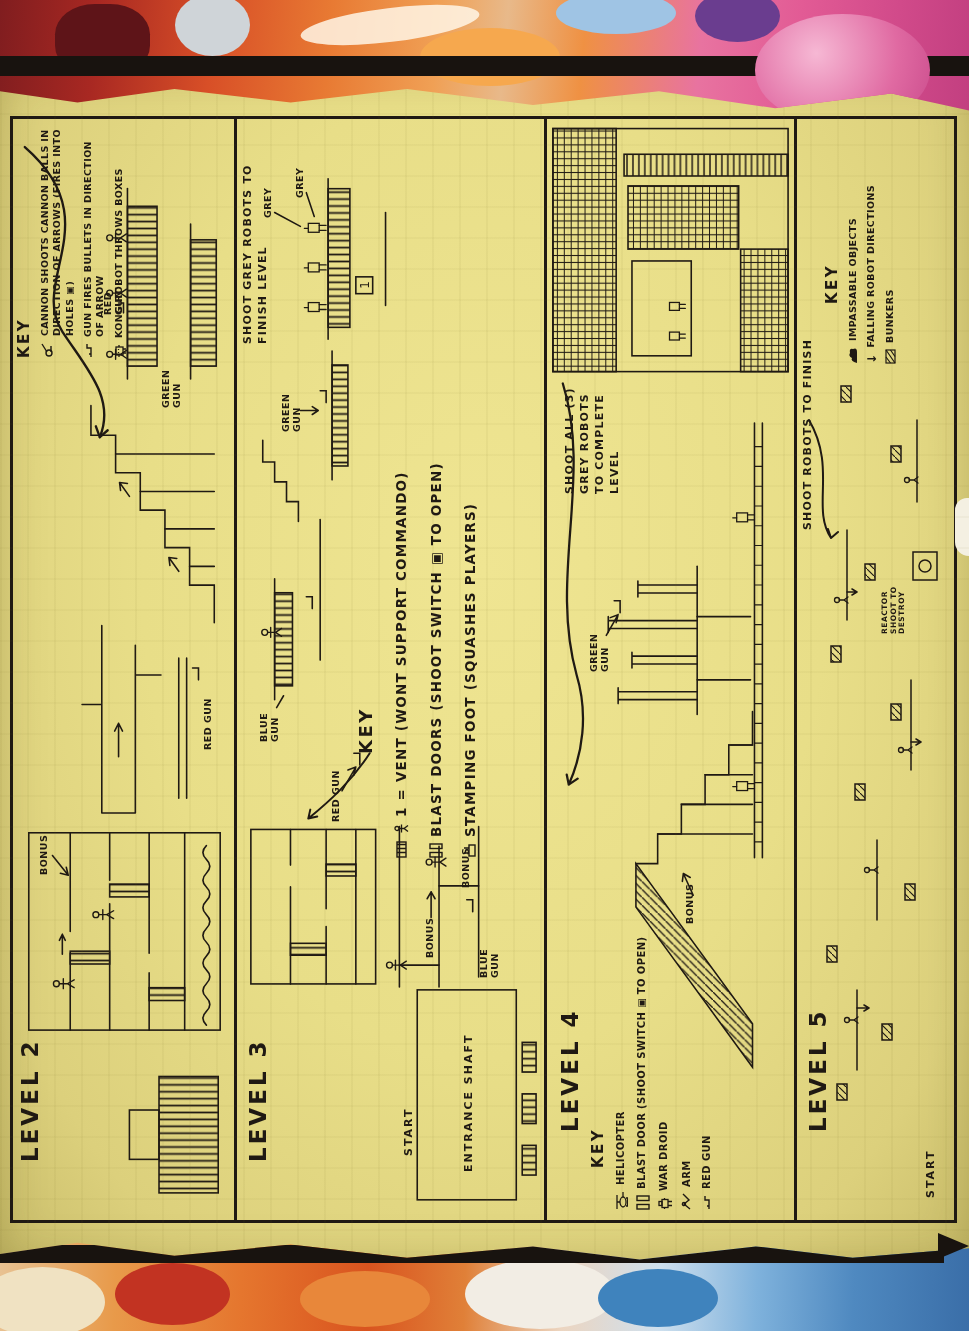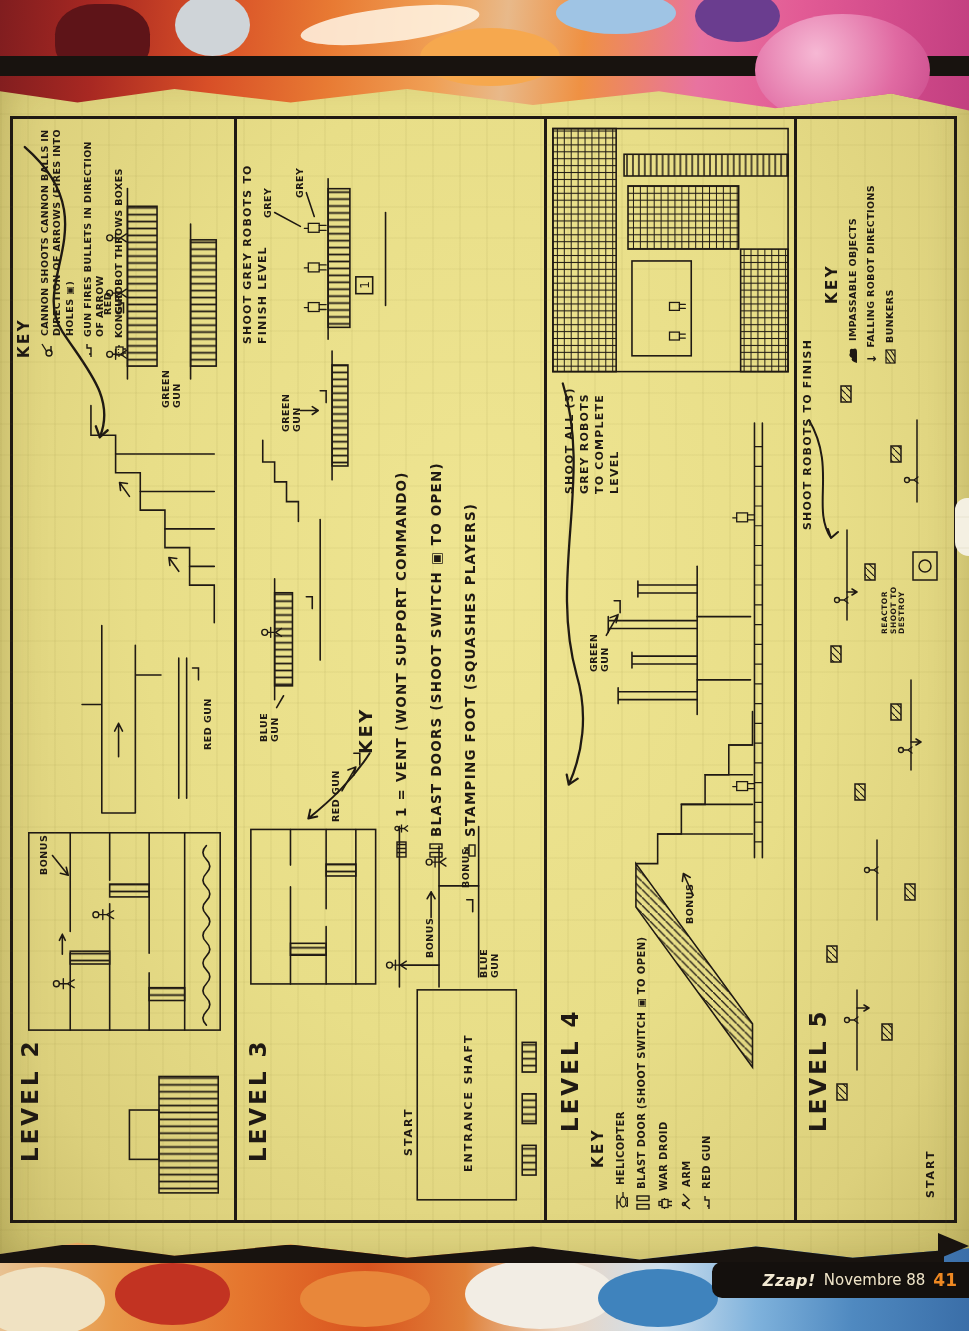--- a/index.html
+++ b/index.html
@@ -525,19 +525,14 @@
     <div class="blob" style="left:-20px;top:30px;width:125px;height:70px;background:#f0e2c2;"></div>
     <div class="blob" style="left:115px;top:26px;width:115px;height:62px;background:#c23322;"></div>
     <div class="blob" style="left:300px;top:34px;width:130px;height:56px;background:#e8873a;"></div>
     <div class="blob" style="left:465px;top:22px;width:150px;height:70px;background:#f2ede4;"></div>
     <div class="blob" style="left:598px;top:32px;width:120px;height:58px;background:#3f83bd;"></div>
     <div class="black-bar bar-bottom"></div>
   </div>
 
   <div class="continuation-arrow"></div>
 
-  <div class="footer-box">
-    <span class="footer-mag">Zzap!</span>
-    <span class="footer-issue">Novembre 88</span>
-    <span class="footer-page">41</span>
-  </div>
 
 </div>
 
 </body></html>

